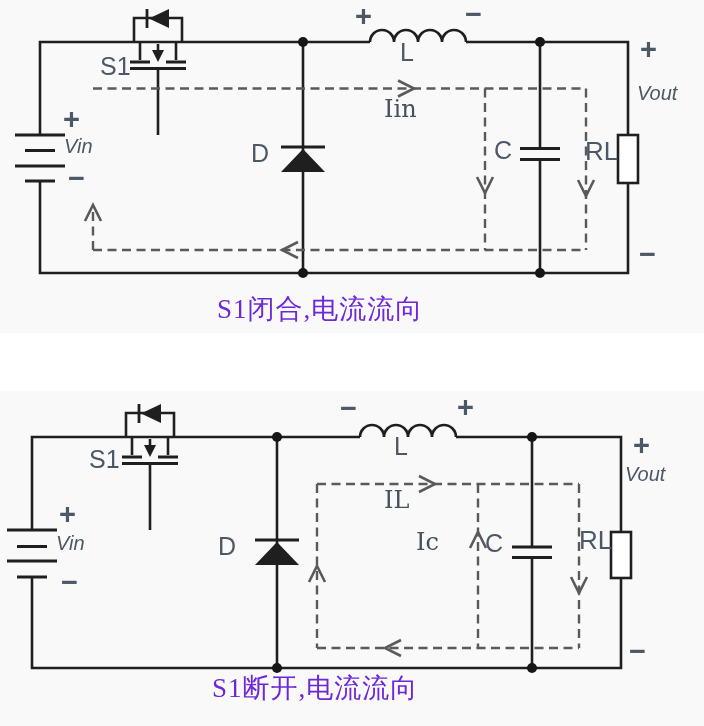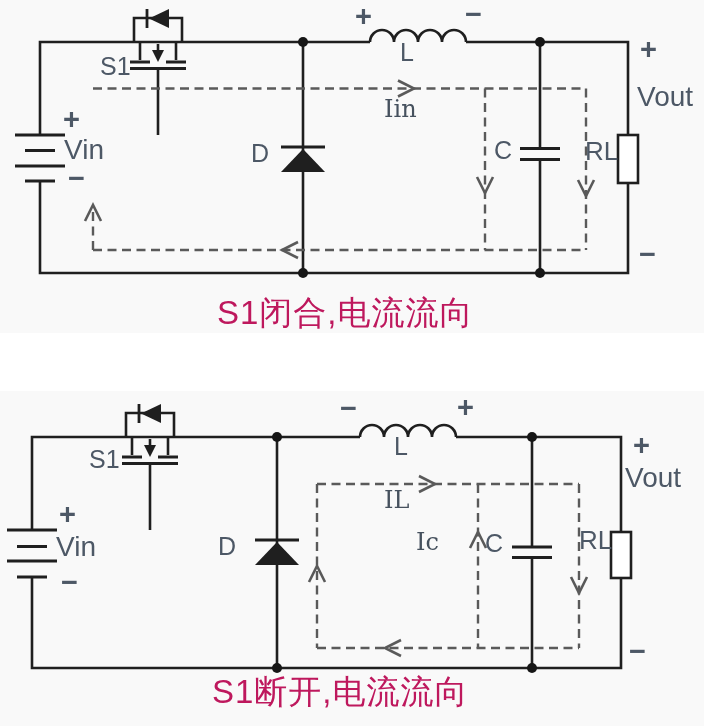--- a/index.html
+++ b/index.html
@@ -5,25 +5,25 @@
   html,body{margin:0;padding:0;background:#ffffff;}
   .canvas{position:relative;width:704px;height:726px;background:#ffffff;overflow:hidden;
           font-family:"Liberation Sans",sans-serif;}
   .band{position:absolute;left:0;width:704px;background:#f9f9f9;}
   #band1{top:0;height:333px;}
   #band2{top:391px;height:335px;}
   svg.circuit{position:absolute;left:0;top:0;}
   .lbl{position:absolute;color:#4d5866;line-height:1;white-space:nowrap;
        font-family:"Liberation Sans",sans-serif;}
   .comp{font-size:25px;}
-  .volt{font-size:28px;}
+  .volt{font-size:20px;font-style:italic;}
   .sign{font-size:29px;font-weight:600;}
   .cur{font-family:"DejaVu Serif",serif;font-size:24px;color:#46515e;}
-  .caption{position:absolute;font-size:33px;color:#be185d;letter-spacing:1px;
-           font-family:Liberation Sans, sans-serif;}
+  .caption{position:absolute;font-size:27px;color:#6d28d9;letter-spacing:1px;
+           font-family:Liberation Serif, serif;}
 </style>
 </head>
 <body>
 
 <div class="canvas">
   <div class="band" id="band1"></div>
   <div class="band" id="band2"></div>
 
   <svg class="circuit" width="704" height="726" viewBox="0 0 704 726">
 

